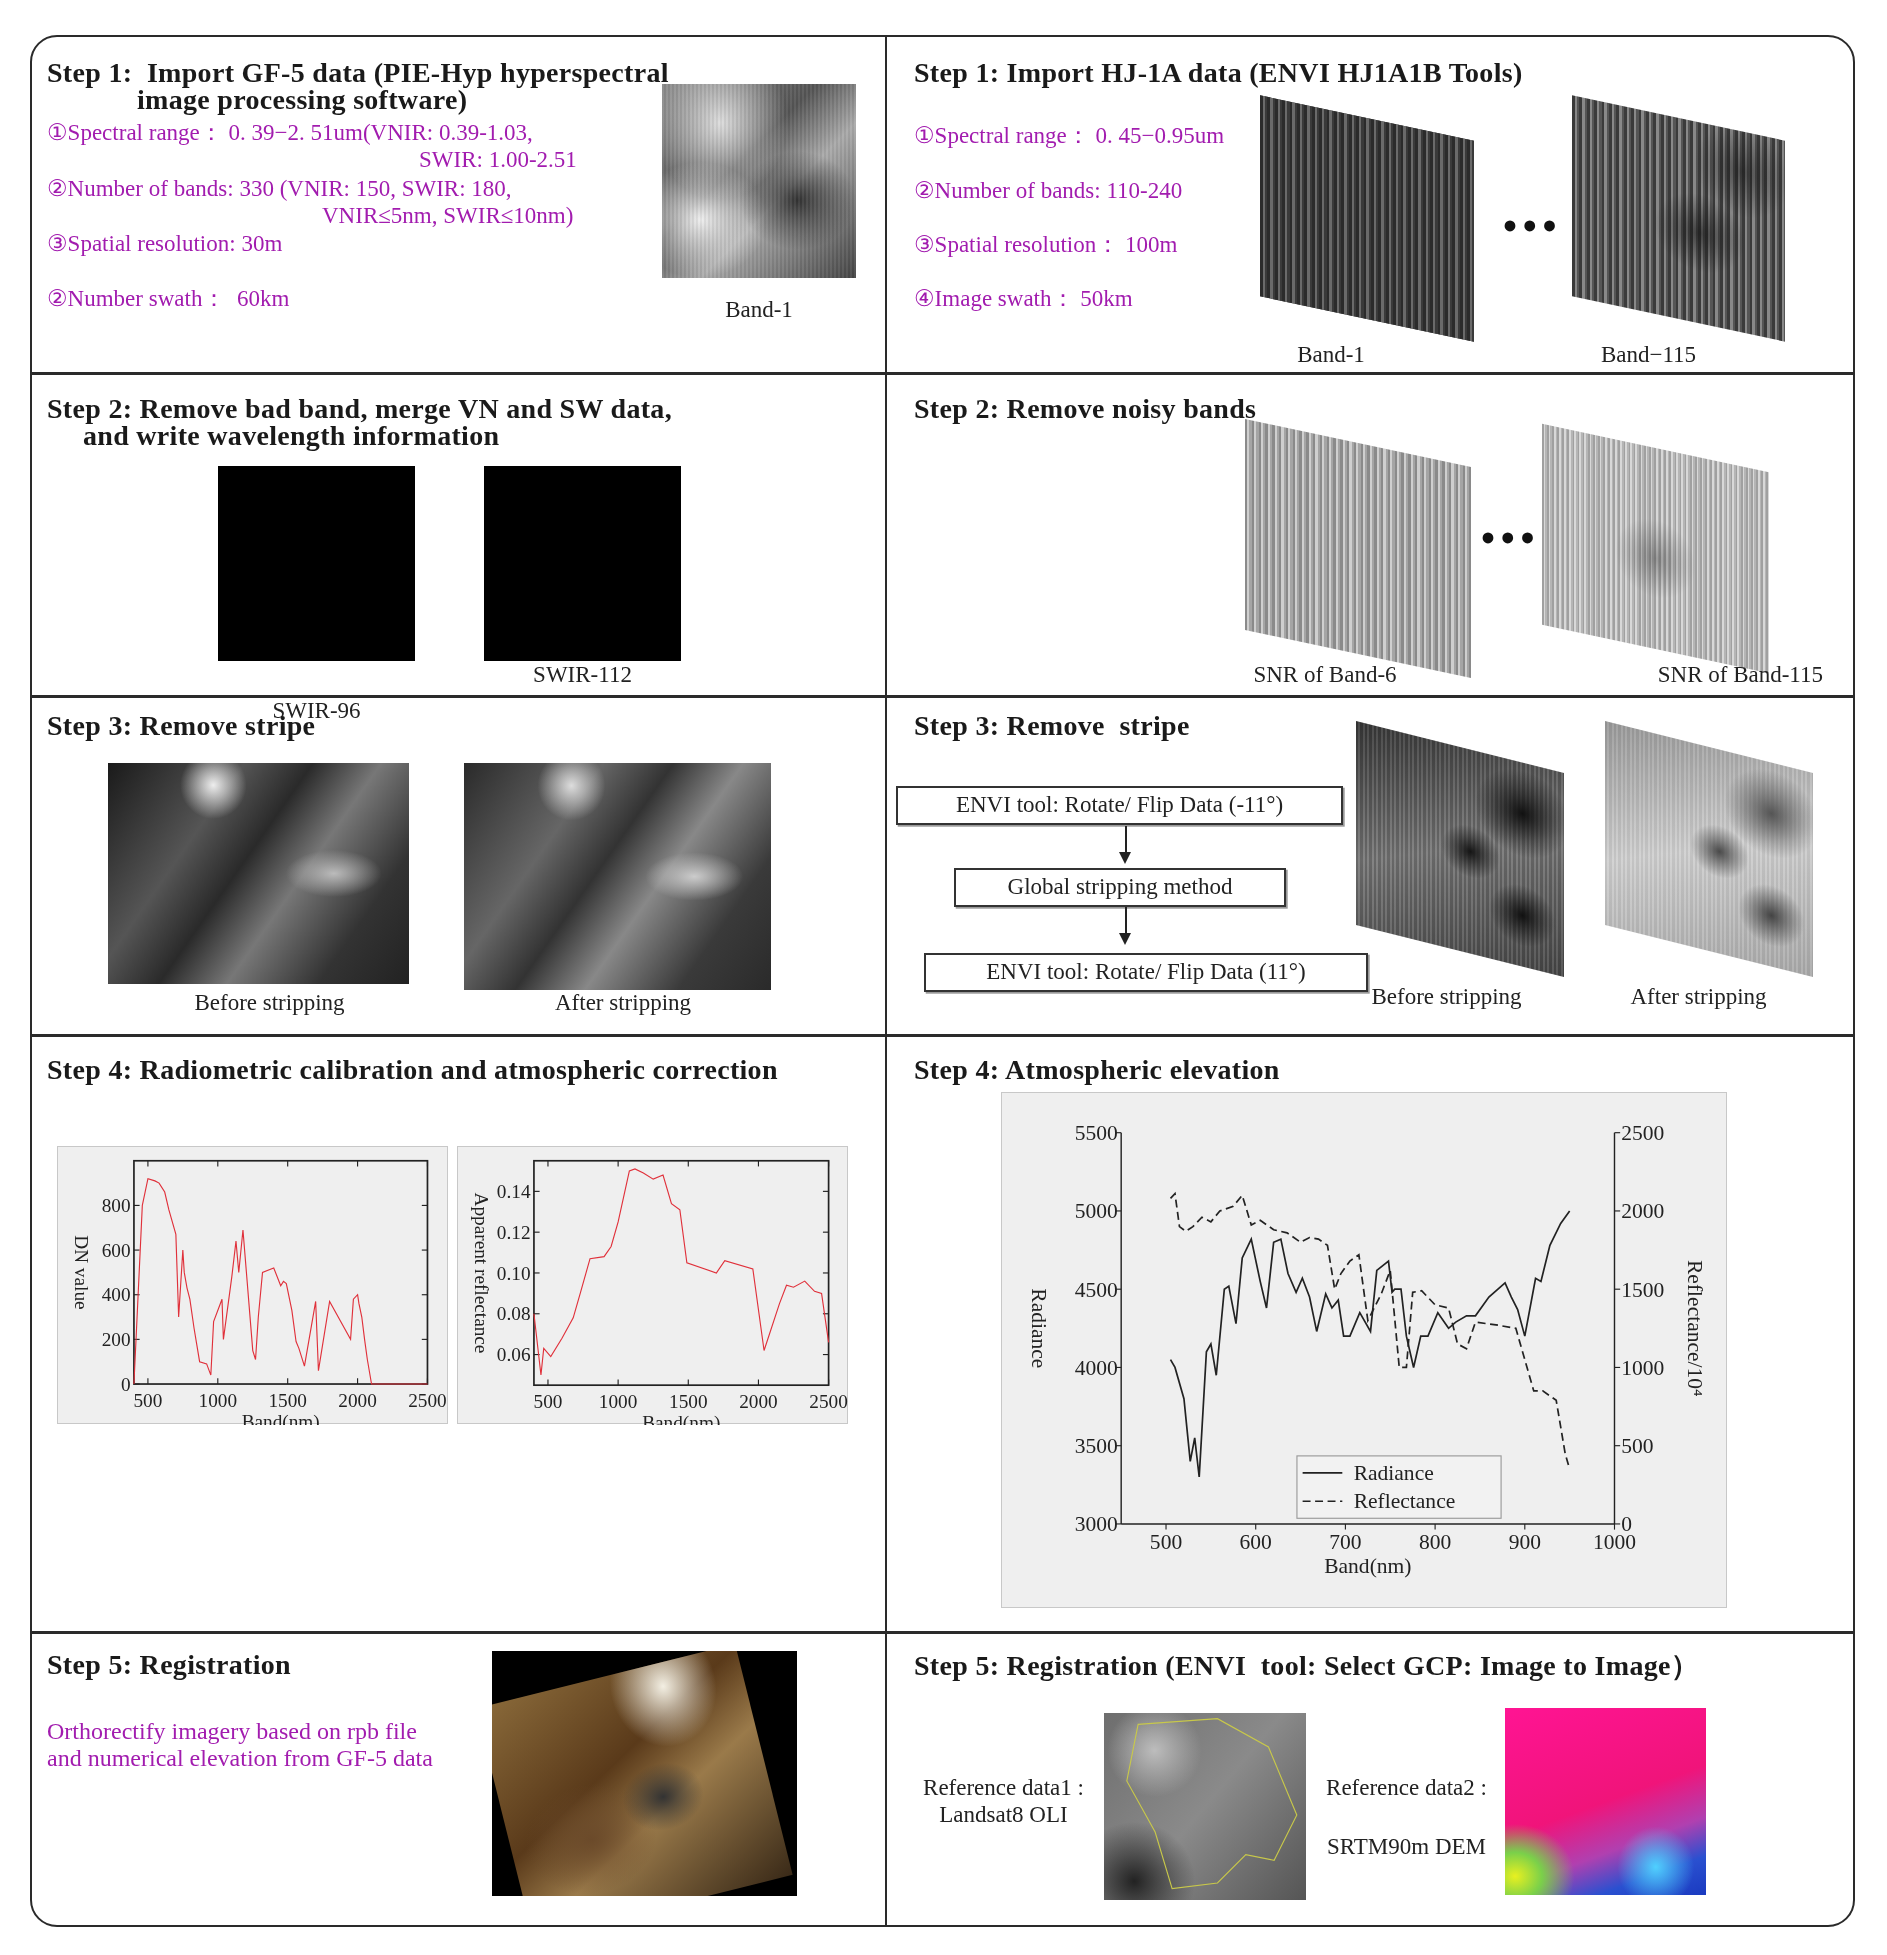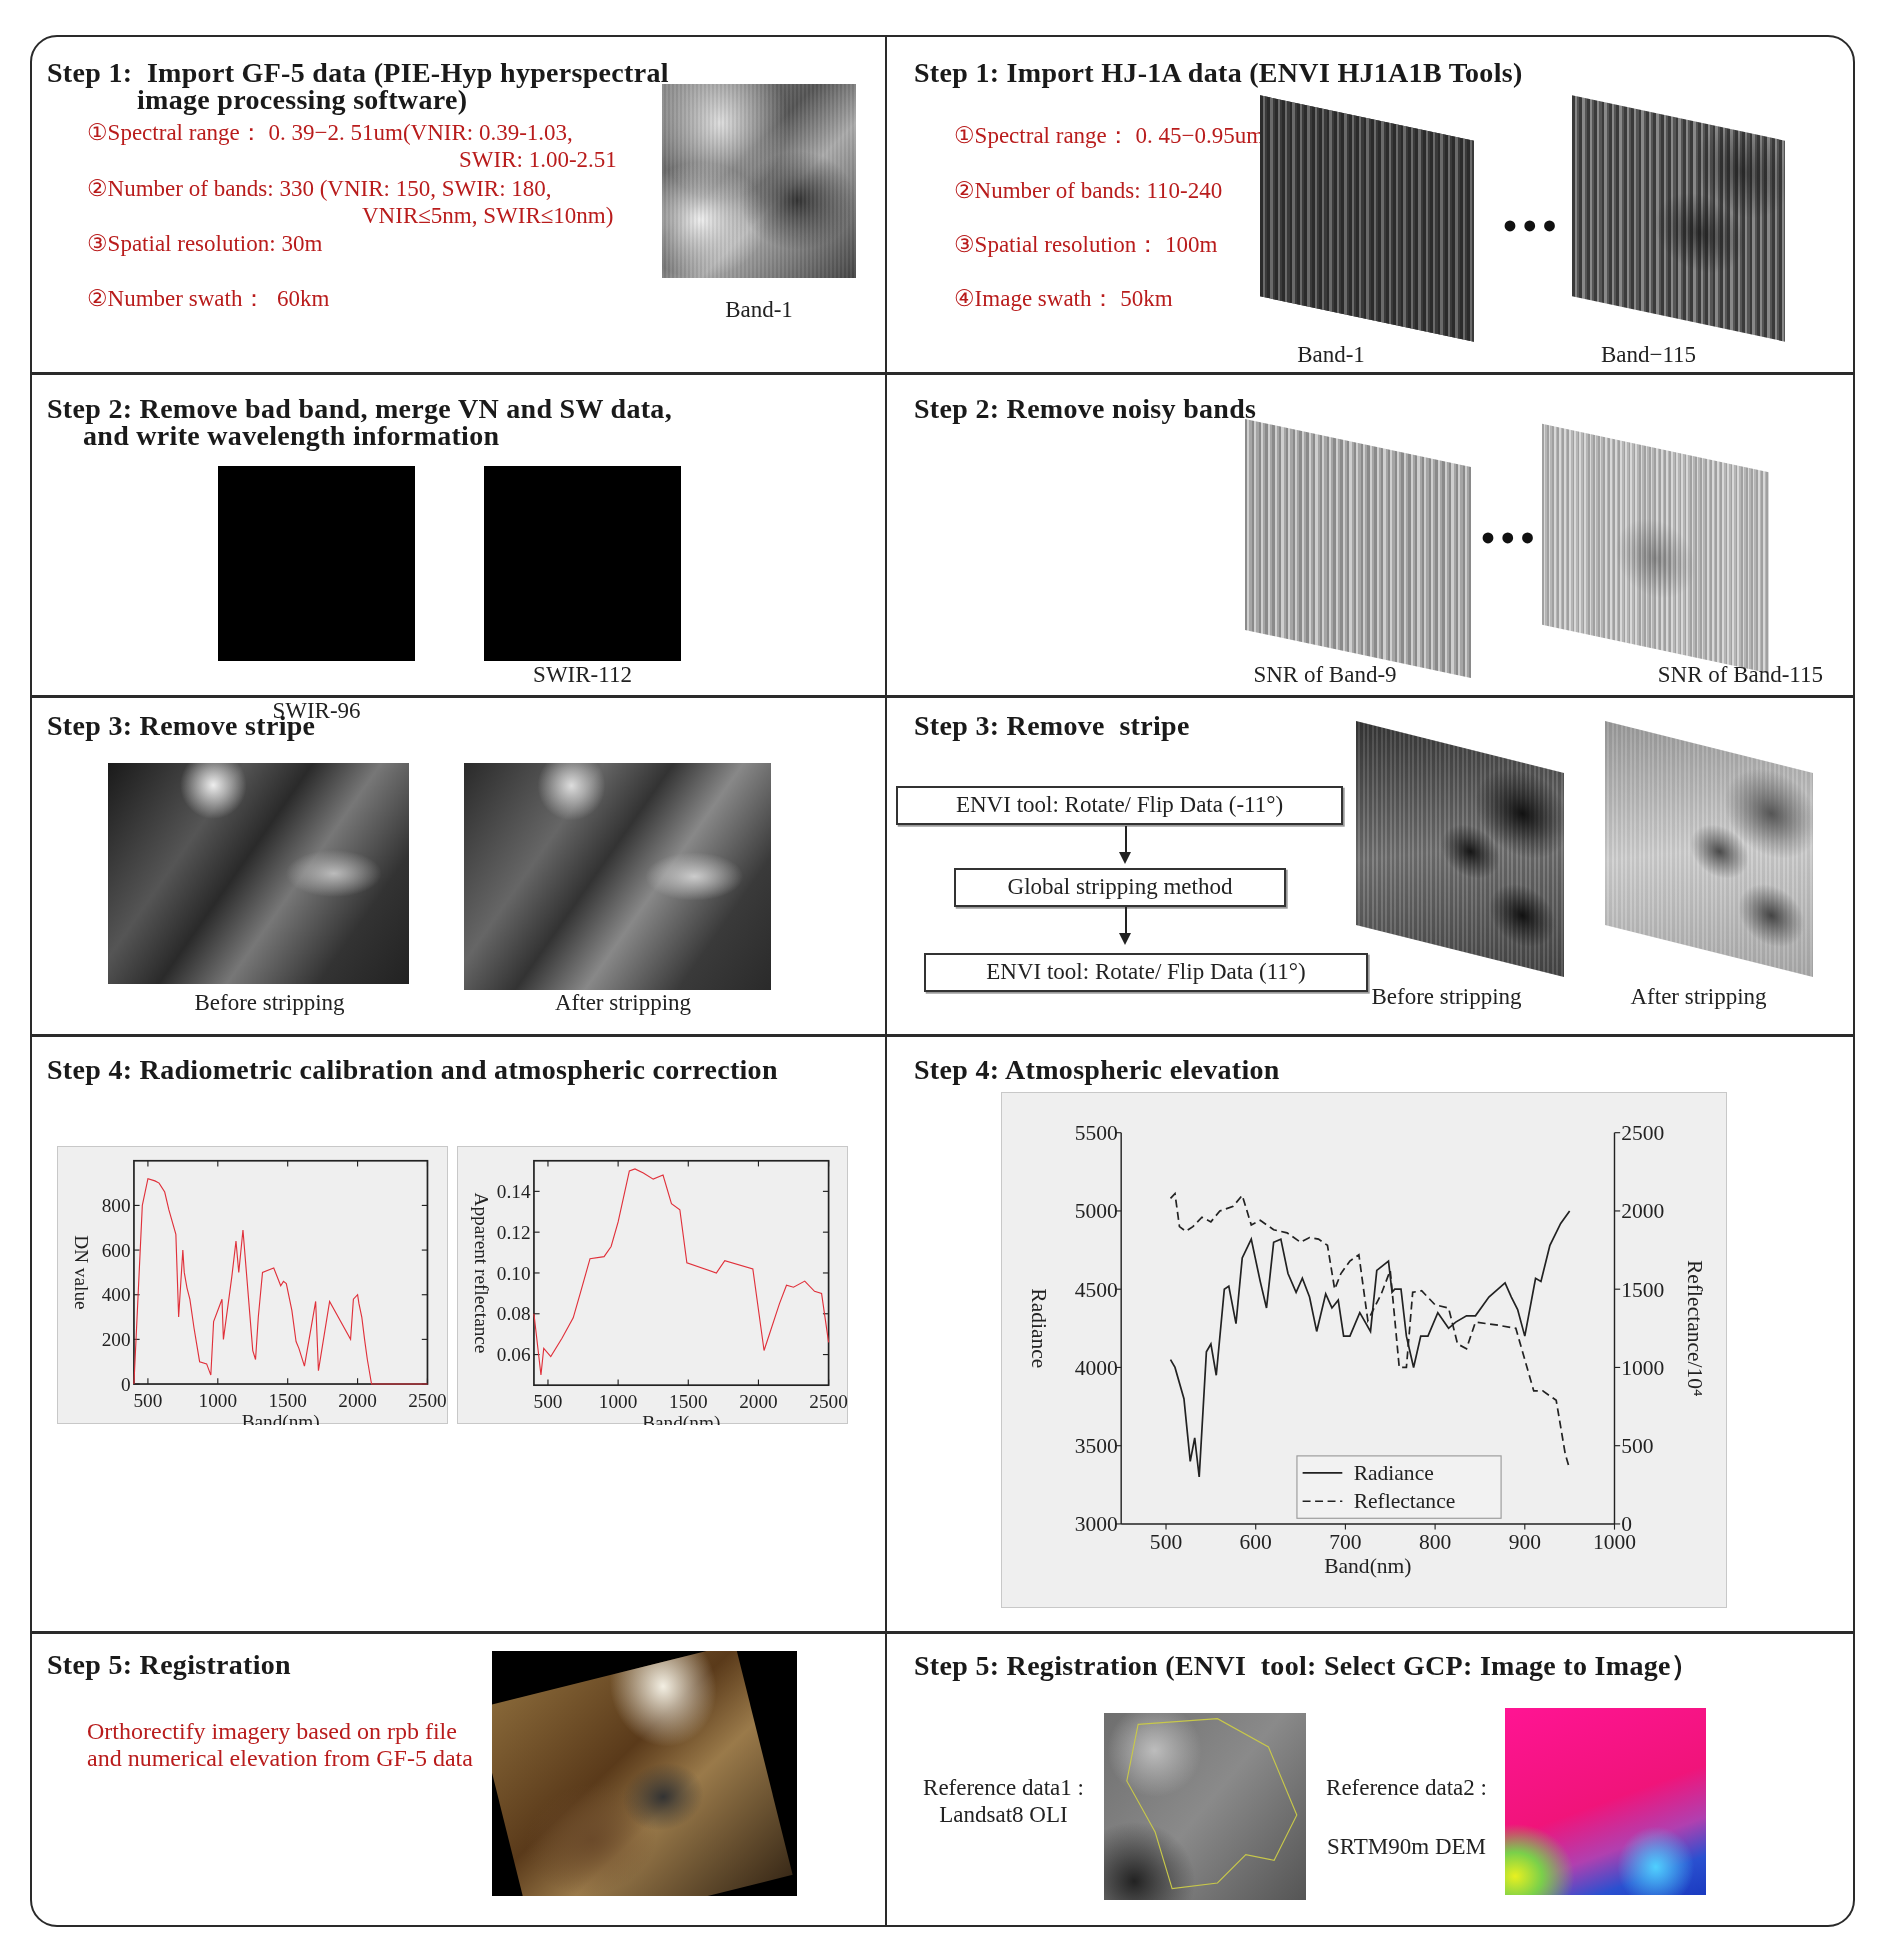--- a/index.html
+++ b/index.html
@@ -1,21 +1,21 @@
 <!DOCTYPE html>
 <html style="font-size:9px"><head>
 <meta charset="utf-8">
 <style>
   html,body{margin:0;padding:0;background:#fff;}
   body{width:1888px;height:1955px;position:relative;overflow:hidden;font-family:"Liberation Serif","DejaVu Serif",serif;color:#222;}
   .frame{position:absolute;left:29.5px;top:35px;width:1825px;height:1892px;border:2.8px solid #2a2a2a;border-radius:27px;box-sizing:border-box;}
   .hline{position:absolute;left:29.5px;width:1825px;height:2.8px;background:#2a2a2a;}
   .vline{position:absolute;left:885px;top:35px;width:2.3px;height:1892px;background:#2a2a2a;}
   .title{position:absolute;font-weight:bold;font-size:28px;line-height:27px;white-space:pre;color:#1a1a1a;letter-spacing:0.3px;}
-  .txt{position:absolute;font-size:23px;line-height:27px;white-space:pre;color:#b91c1c;margin-left:40px;}
+  .txt{position:absolute;font-size:23px;line-height:27px;white-space:pre;color:#a21caf;}
   .cap{position:absolute;font-size:23px;line-height:27px;white-space:nowrap;text-align:center;color:#222;}
   .img{position:absolute;overflow:hidden;}
   .gray-sat{background:
      repeating-linear-gradient(90deg,rgba(255,255,255,0.06) 0 1.7px,rgba(0,0,0,0.05) 1.7px 4px),
      radial-gradient(ellipse at 30% 20%,#ddd 0%,transparent 35%),
      radial-gradient(ellipse at 70% 60%,#333 0%,transparent 30%),
      radial-gradient(ellipse at 20% 70%,#eee 0%,transparent 30%),
      linear-gradient(135deg,#888,#555 40%,#aaa 60%,#444);}
   .stripes-dark{background:
      repeating-linear-gradient(90deg,#2b2b2b 0 2.8px,#6a6a6a 2.8px 5.1px,#3a3a3a 5.1px 7.4px),
@@ -112,21 +112,21 @@
   <div class="img" style="left:484px;top:466px;width:197px;height:195px;background:#000;"></div>
   <div class="cap" style="left:218px;top:661px;width:197px;margin-top:36px;">SWIR-96</div>
   <div class="cap" style="left:484px;top:661px;width:197px;">SWIR-112</div>
 </section>
 
 <section>
   <div class="title" style="left:914px;top:395px;">Step 2: Remove noisy bands</div>
   <div class="img stripes-light" style="left:1245px;top:443px;width:226px;height:211px;transform:skewY(12deg);"></div>
   <div class="dots" style="left:1481px;top:522px;">•••</div>
   <div class="img stripes-light2" style="left:1542px;top:448px;width:227px;height:201px;transform:skewY(12deg);"></div>
-  <div class="cap" style="left:1240px;top:661px;width:170px;">SNR of Band-9</div>
+  <div class="cap" style="left:1240px;top:661px;width:170px;">SNR of Band-6</div>
   <div class="cap" style="left:1630px;top:661px;width:193px;text-align:right;">SNR of Band-115</div>
 </section>
 
 <section>
   <div class="title" style="left:47px;top:712px;">Step 3: Remove stripe</div>
   <div class="img gf-before" style="left:108px;top:763px;width:301px;height:221px;"></div>
   <div class="img gf-after" style="left:464px;top:763px;width:307px;height:227px;"></div>
   <div class="cap" style="left:108px;top:989px;width:323px;">Before stripping</div>
   <div class="cap" style="left:464px;top:989px;width:318px;">After  stripping</div>
 </section>

